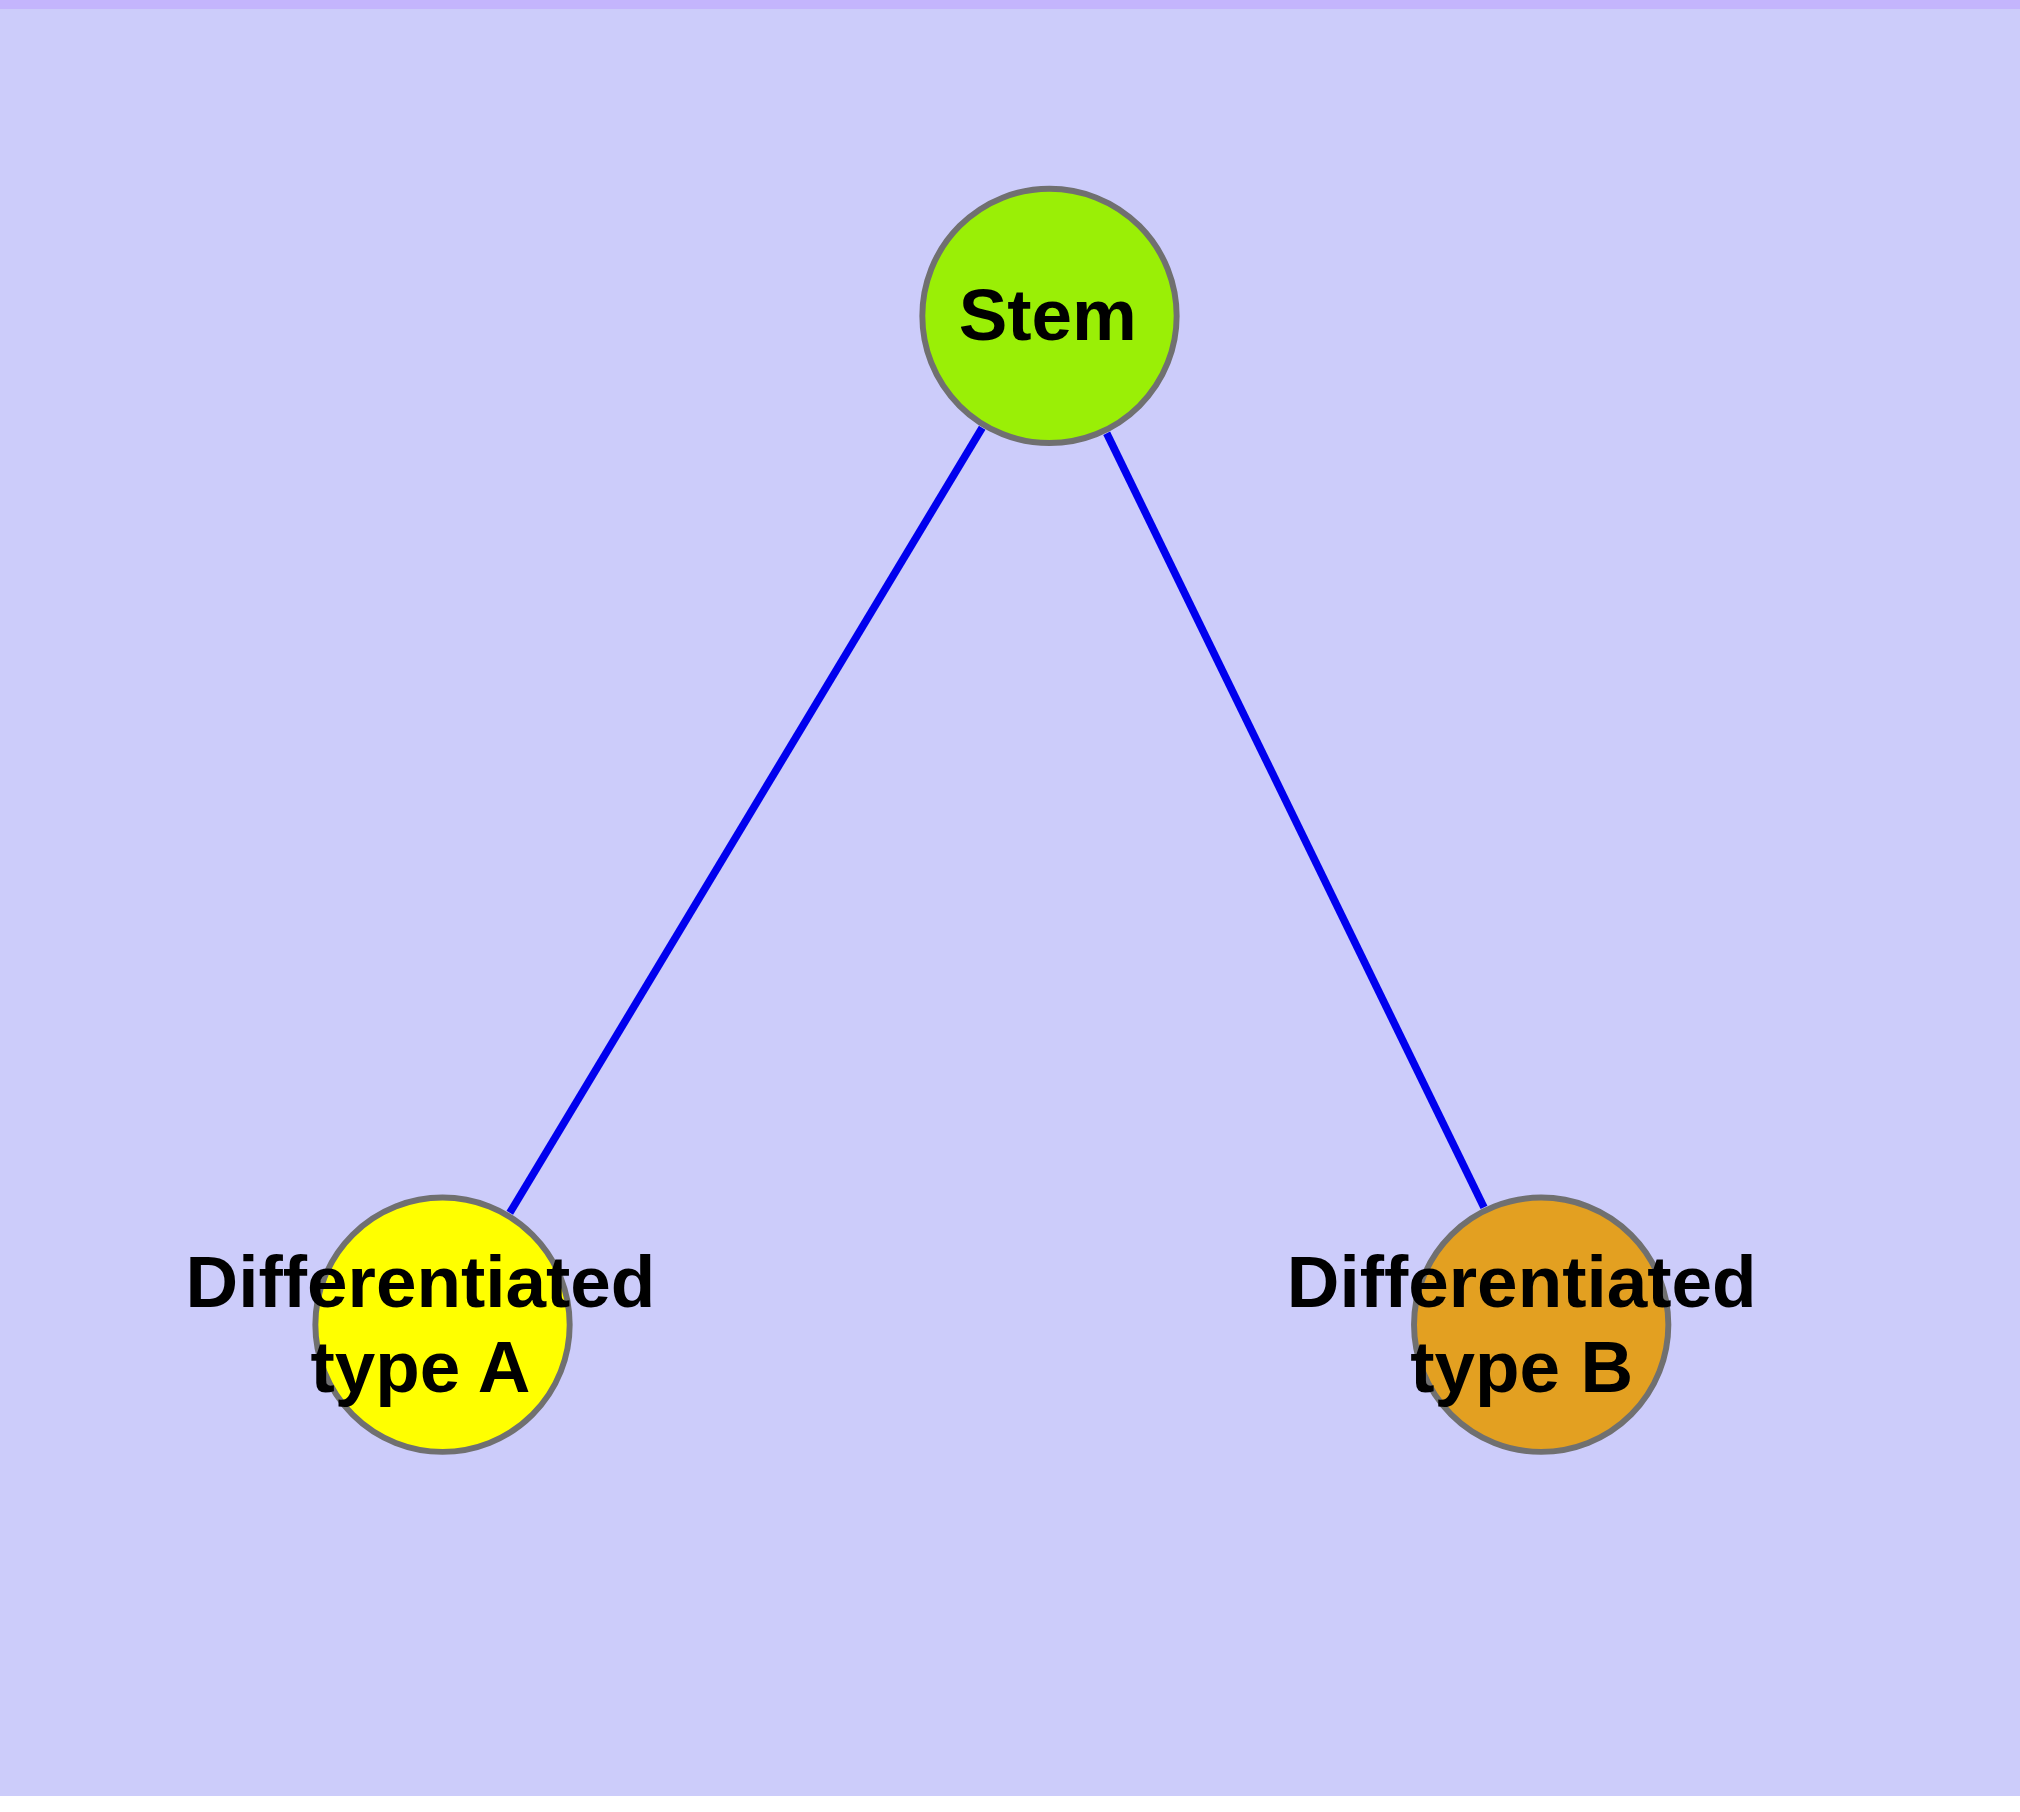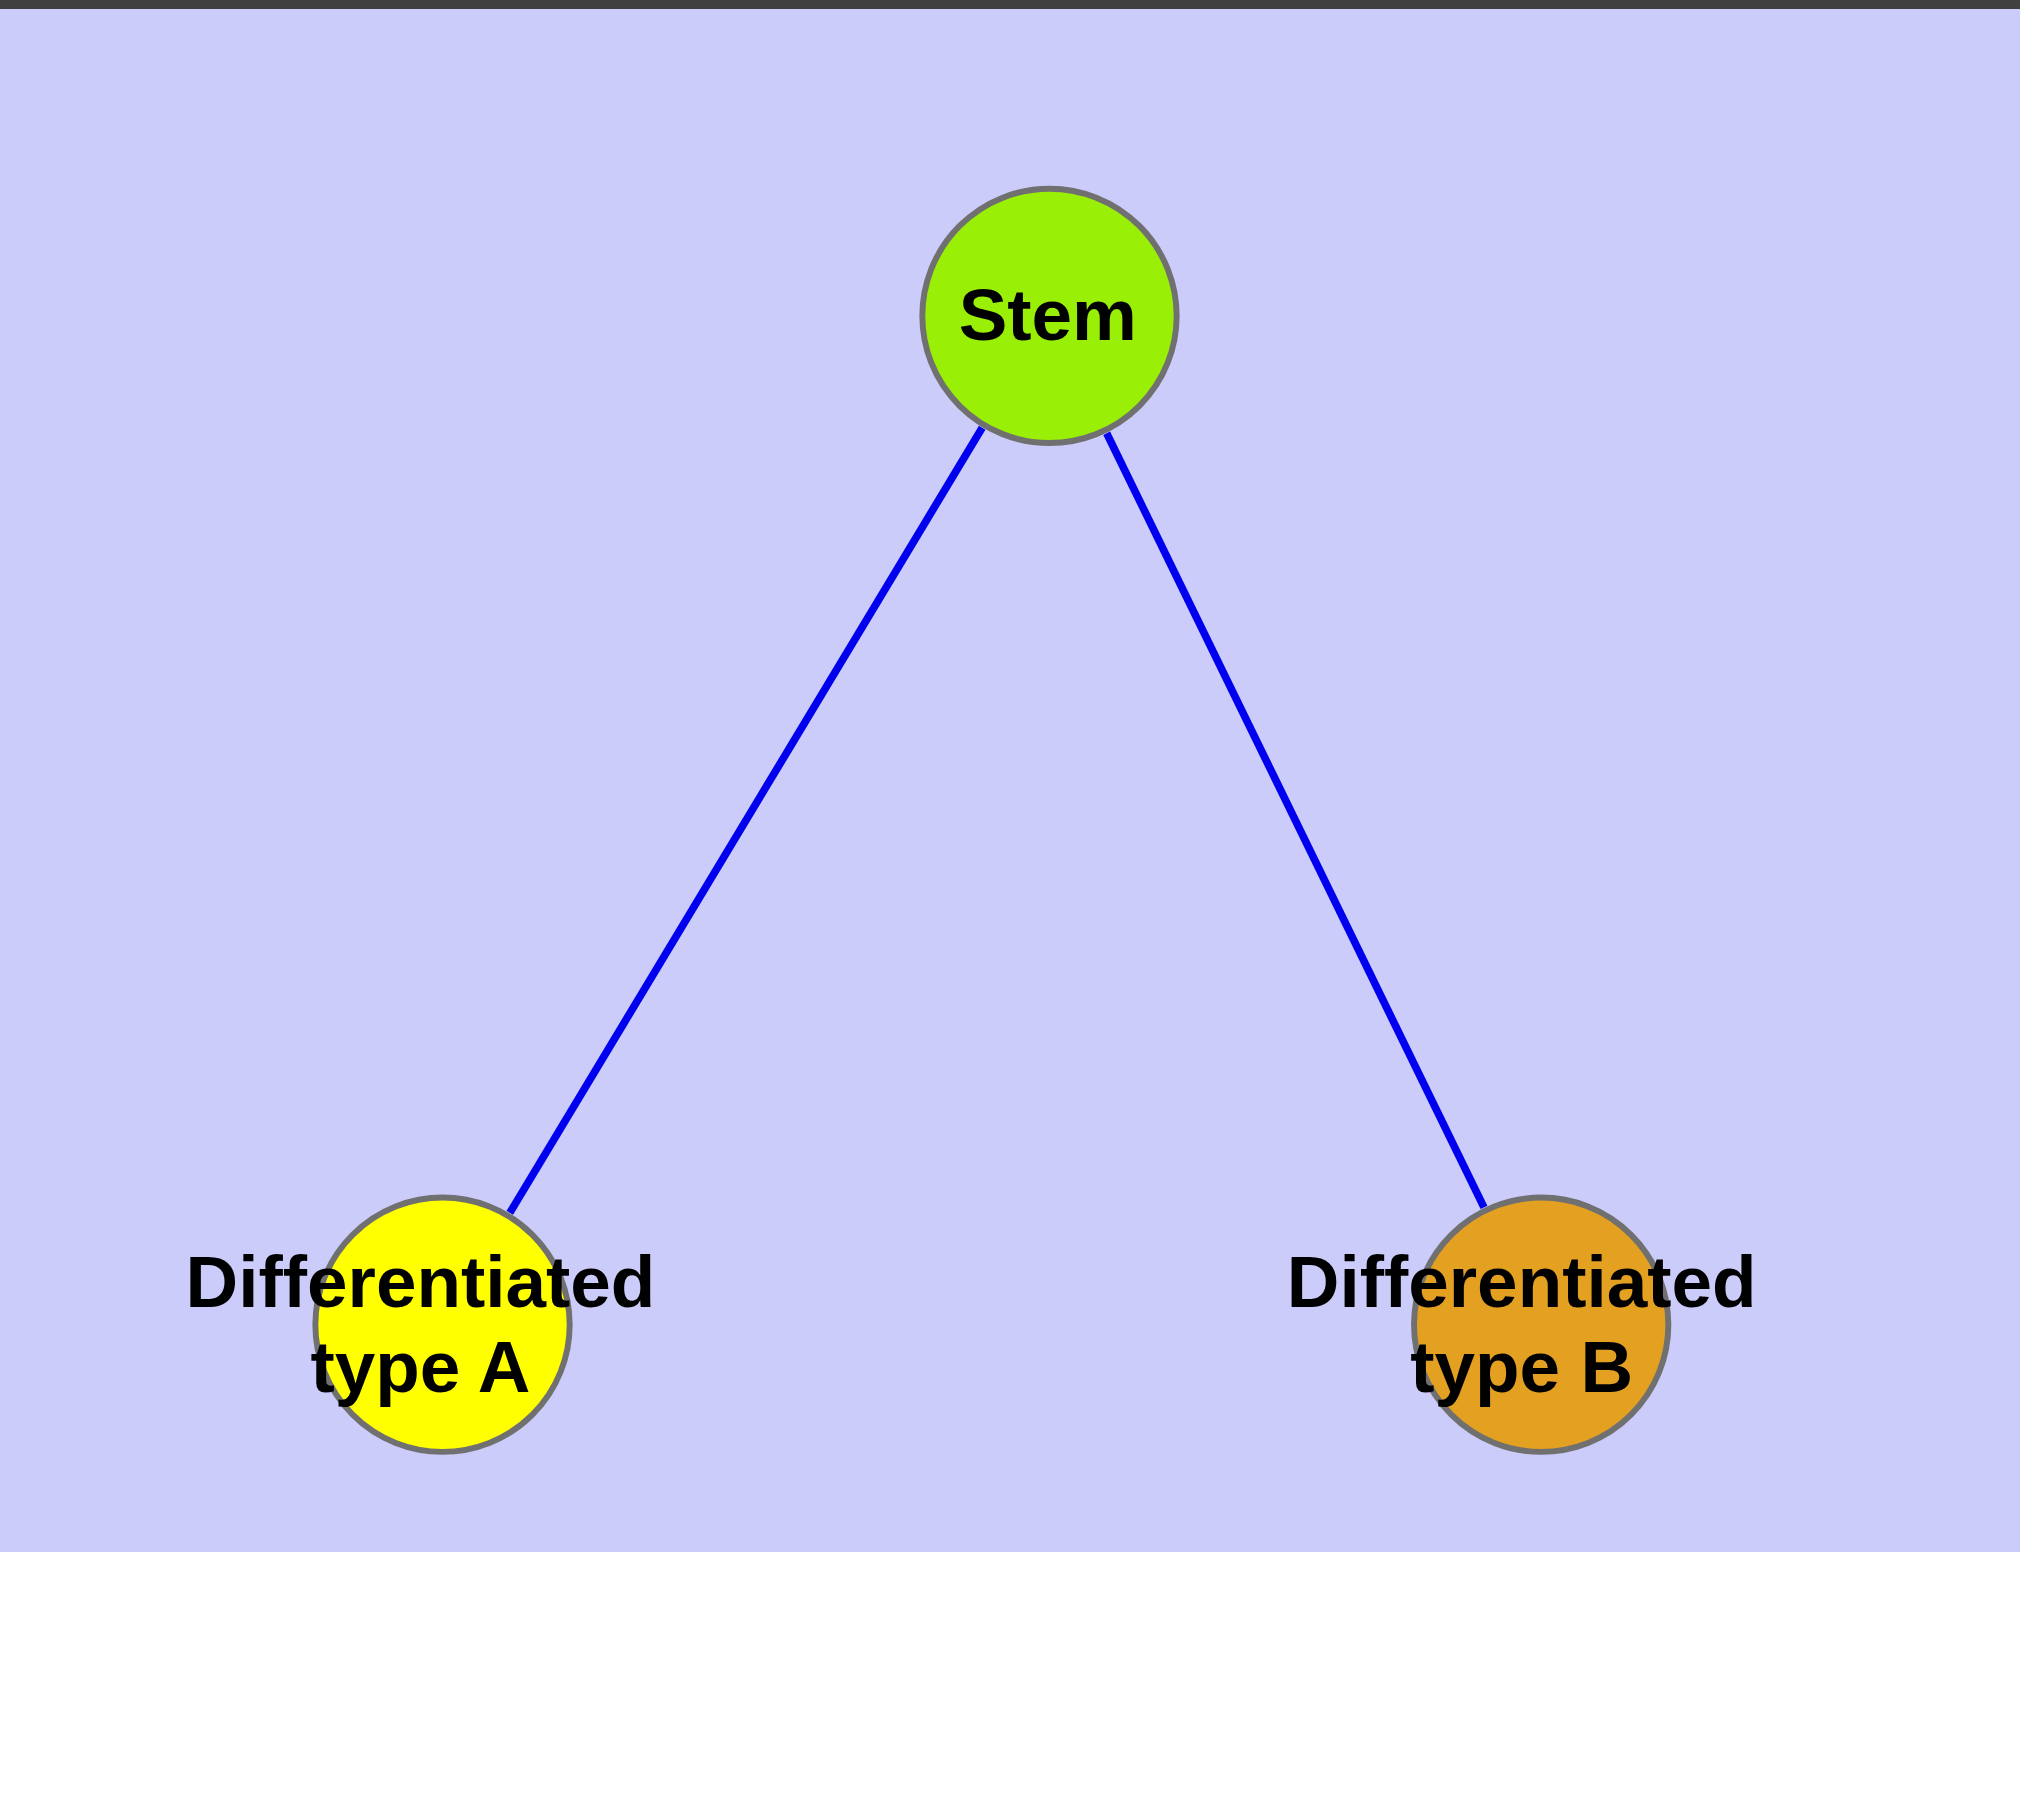--- a/index.html
+++ b/index.html
@@ -3,23 +3,23 @@
 <meta charset="utf-8">
 <style>
   html, body {
     margin: 0;
     padding: 0;
     background: #ffffff;
   }
   #canvas {
     position: relative;
     width: 2021px;
-    height: 1552px;
+    height: 1796px;
     overflow: hidden;
-    background: #404040;
+    background: #c4b5fd;
     font-family: "Liberation Sans", sans-serif;
   }
   #plot-area {
     position: absolute;
     left: 0;
     top: 8.5px;
     width: 2021px;
     height: 1804px;
     background: #ccccfa;
   }

